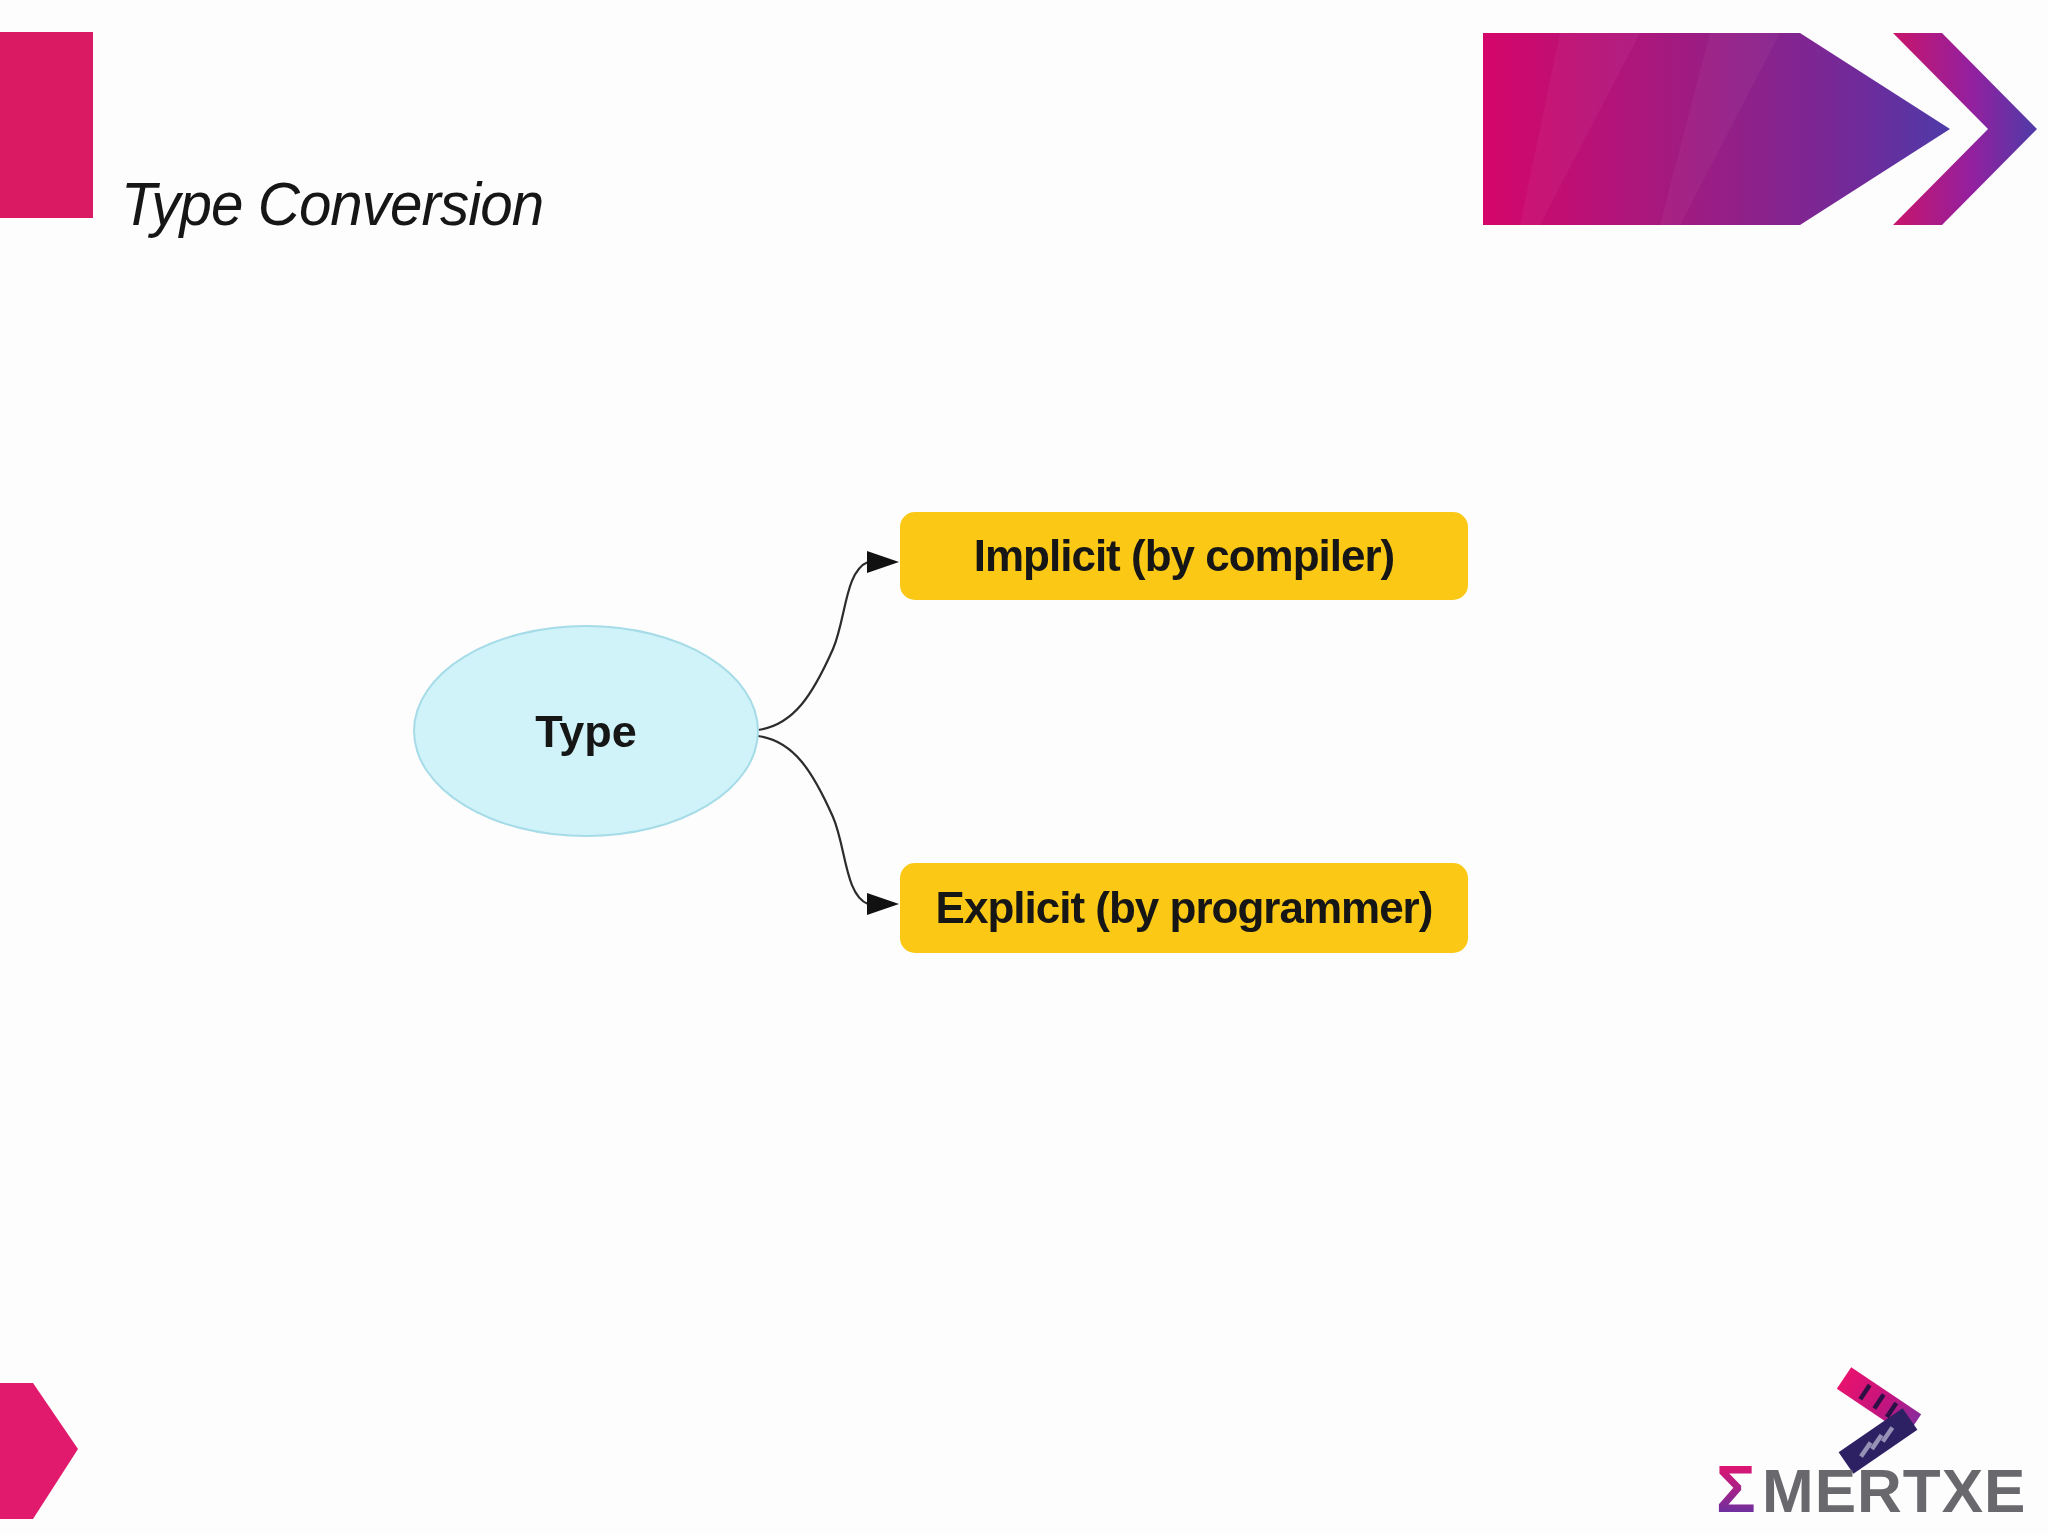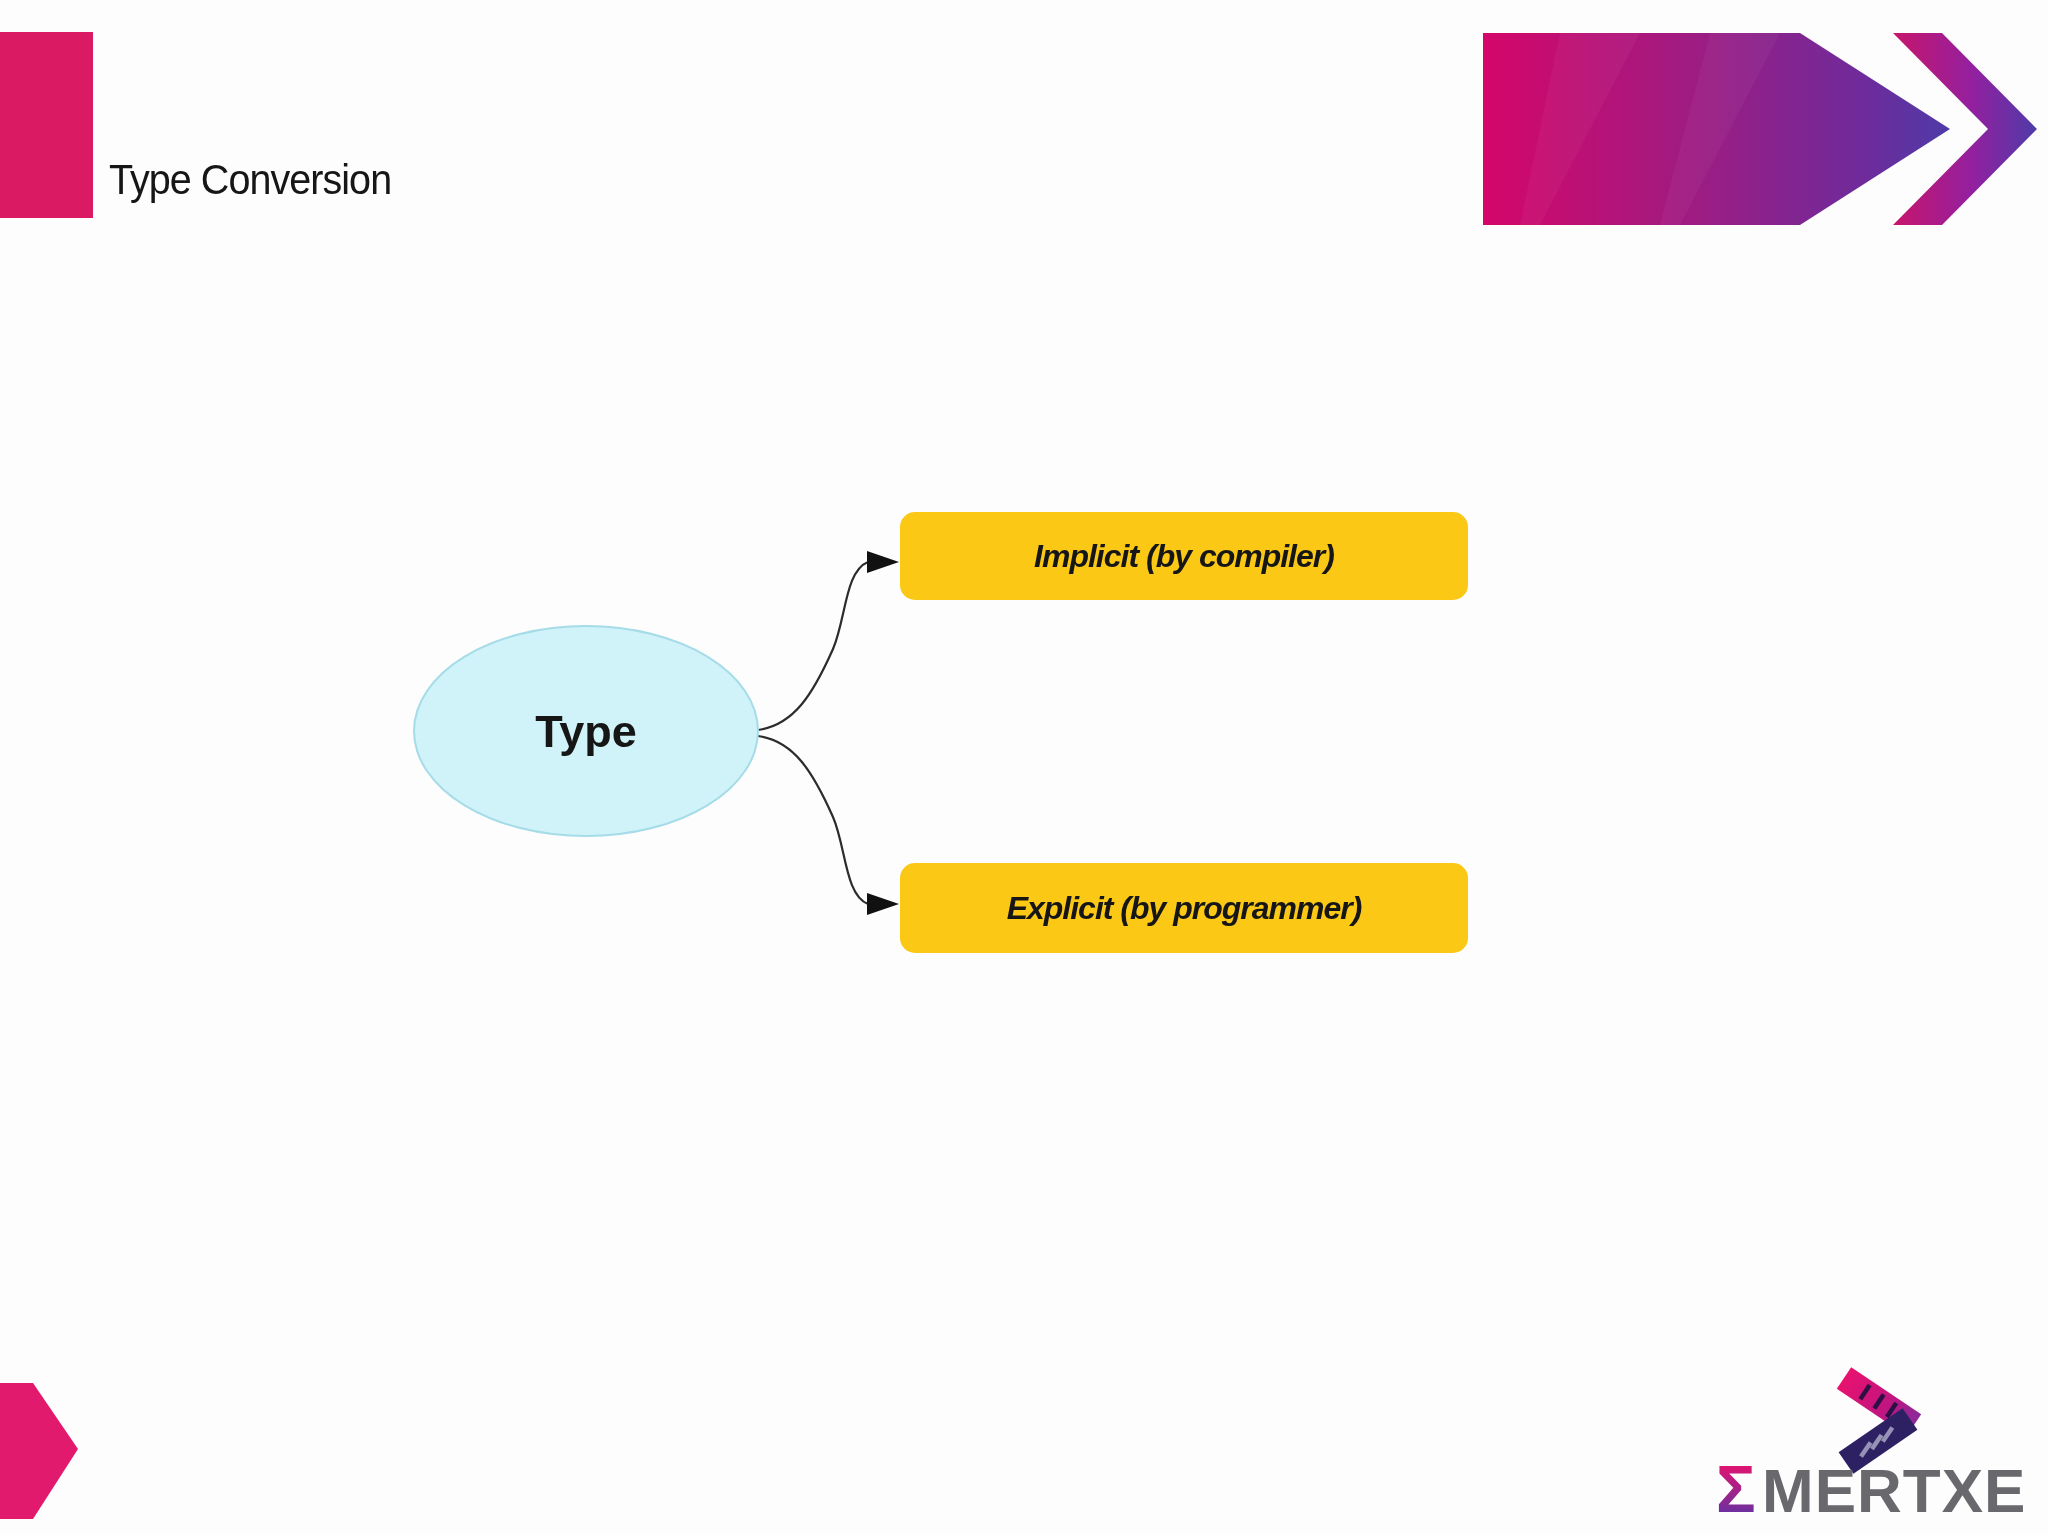--- a/index.html
+++ b/index.html
@@ -15,23 +15,23 @@
     position:absolute;left:0;top:32px;width:93px;height:186px;
     background:var(--accent_pink,#DB1A64);
   }
   .page-title{
     position:absolute;left:106px;top:38px;margin:0;
     font-size:104px;font-weight:500;color:var(--text_dark,#161616);
     letter-spacing:-2px;white-space:nowrap;
   }
   .page-title .squeeze{display:inline-block;transform:scaleX(.90);transform-origin:left center;}
   .page-subtitle{
-    position:absolute;left:109px;top:156px;margin:0;
-    font-size:42px;font-weight:400;color:var(--text_dark,#161616);
-    letter-spacing:-1px;white-space:nowrap;
+    position:absolute;left:109px;top:156px;margin:12px;
+    font-size:62px;font-weight:400;color:var(--text_dark,#161616);
+    letter-spacing:-1px;white-space:nowrap;font-style:italic;
   }
   .page-subtitle .squeeze{display:inline-block;transform:scaleX(.94);transform-origin:left center;}
   .header-graphic{position:absolute;left:1480px;top:20px;width:568px;height:215px;}
   
   .connector-layer{position:absolute;left:0;top:0;width:2048px;height:1535px;pointer-events:none;}
   .center-node{
     position:absolute;left:413px;top:625px;width:346px;height:212px;
     background:var(--node_fill,#CFF3F8);
     border:2px solid var(--node_border,#A6DBE8);
     border-radius:50%;
@@ -46,22 +46,22 @@
   .branch-node{
     position:absolute;left:900px;width:568px;
     background:var(--branch_fill,#FBC915);
     border-radius:15px;
     display:flex;align-items:center;justify-content:center;
     box-sizing:border-box;
   }
   .branch-node.implicit{top:512px;height:88px;}
   .branch-node.explicit{top:863px;height:90px;text-align:right;}
   .branch-label{
-    font-size:32px;font-weight:bold;color:var(--text_dark,#161616);
-    white-space:nowrap;letter-spacing:-1px;font-style:italic;
+    font-size:44px;font-weight:bold;color:var(--text_dark,#161616);
+    white-space:nowrap;letter-spacing:-1px;
   }
   
   .footer-accent{position:absolute;left:0;top:1381px;width:80px;height:140px;}
   .logo{position:absolute;left:1700px;top:1350px;width:348px;height:185px;}
 </style>
 </head>
 <body>
 
 <div class="canvas">
 

